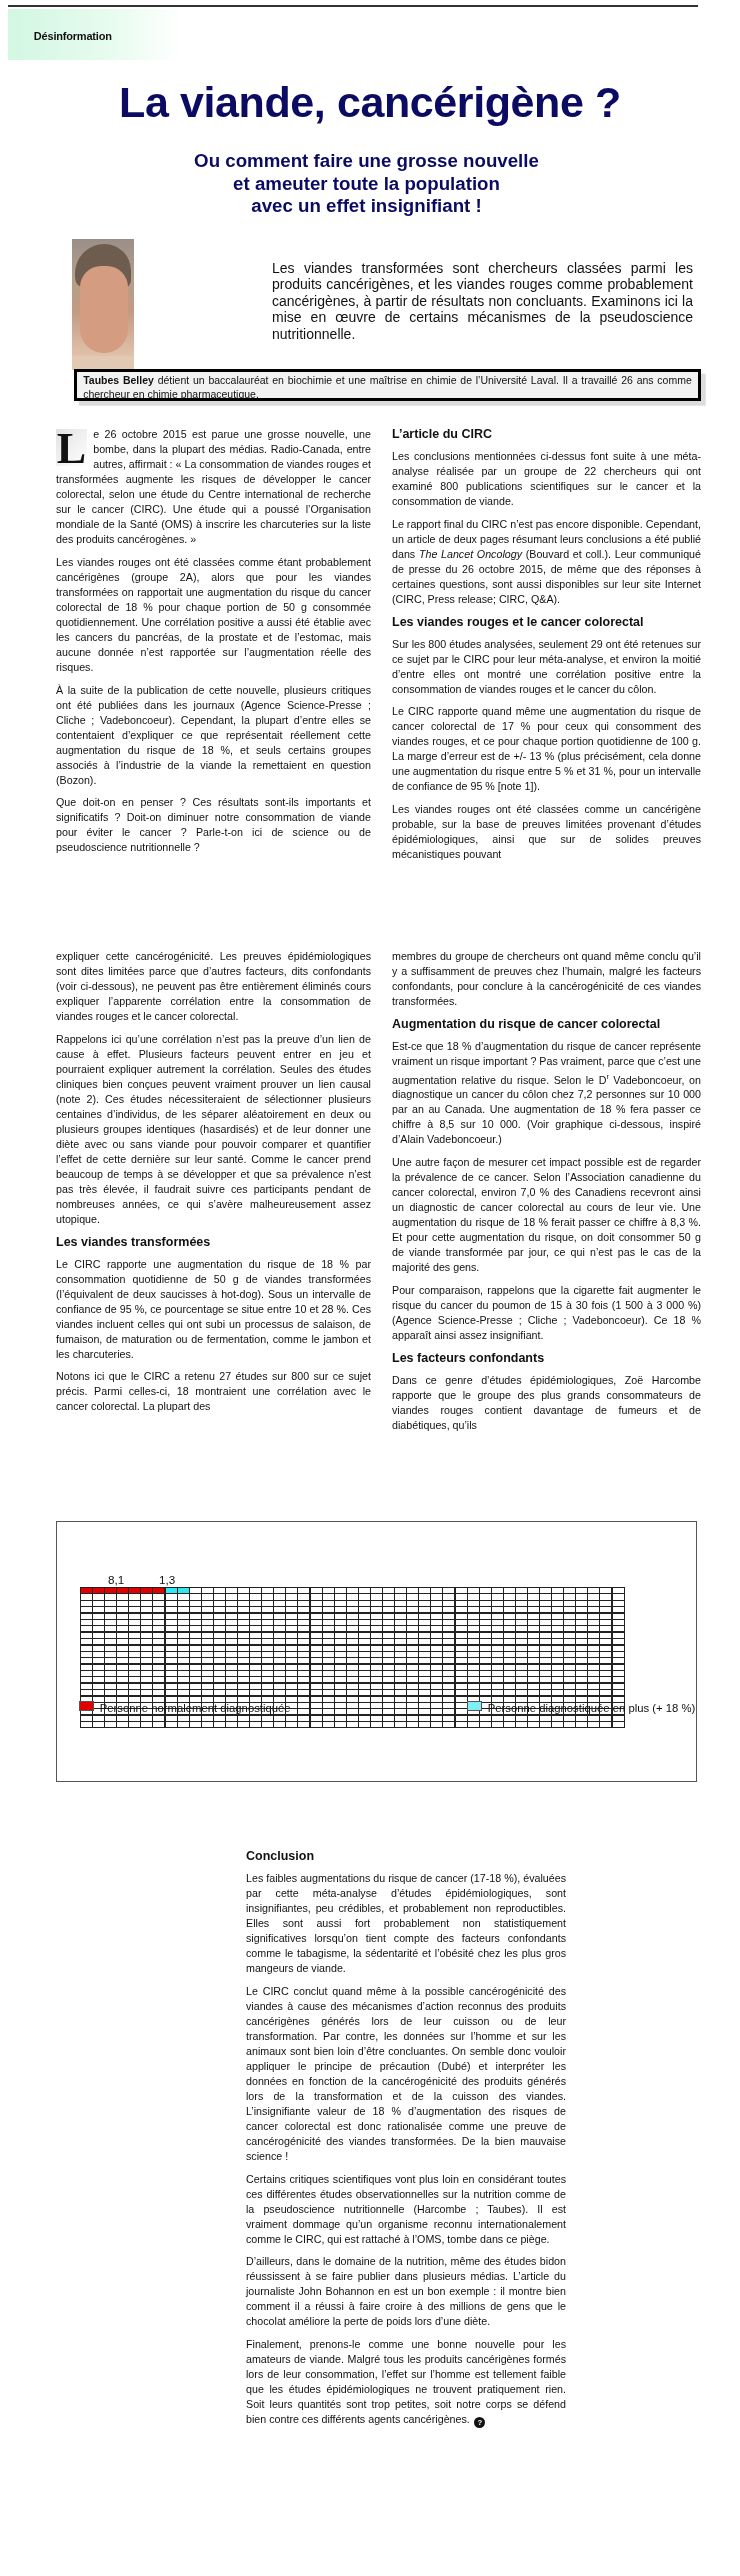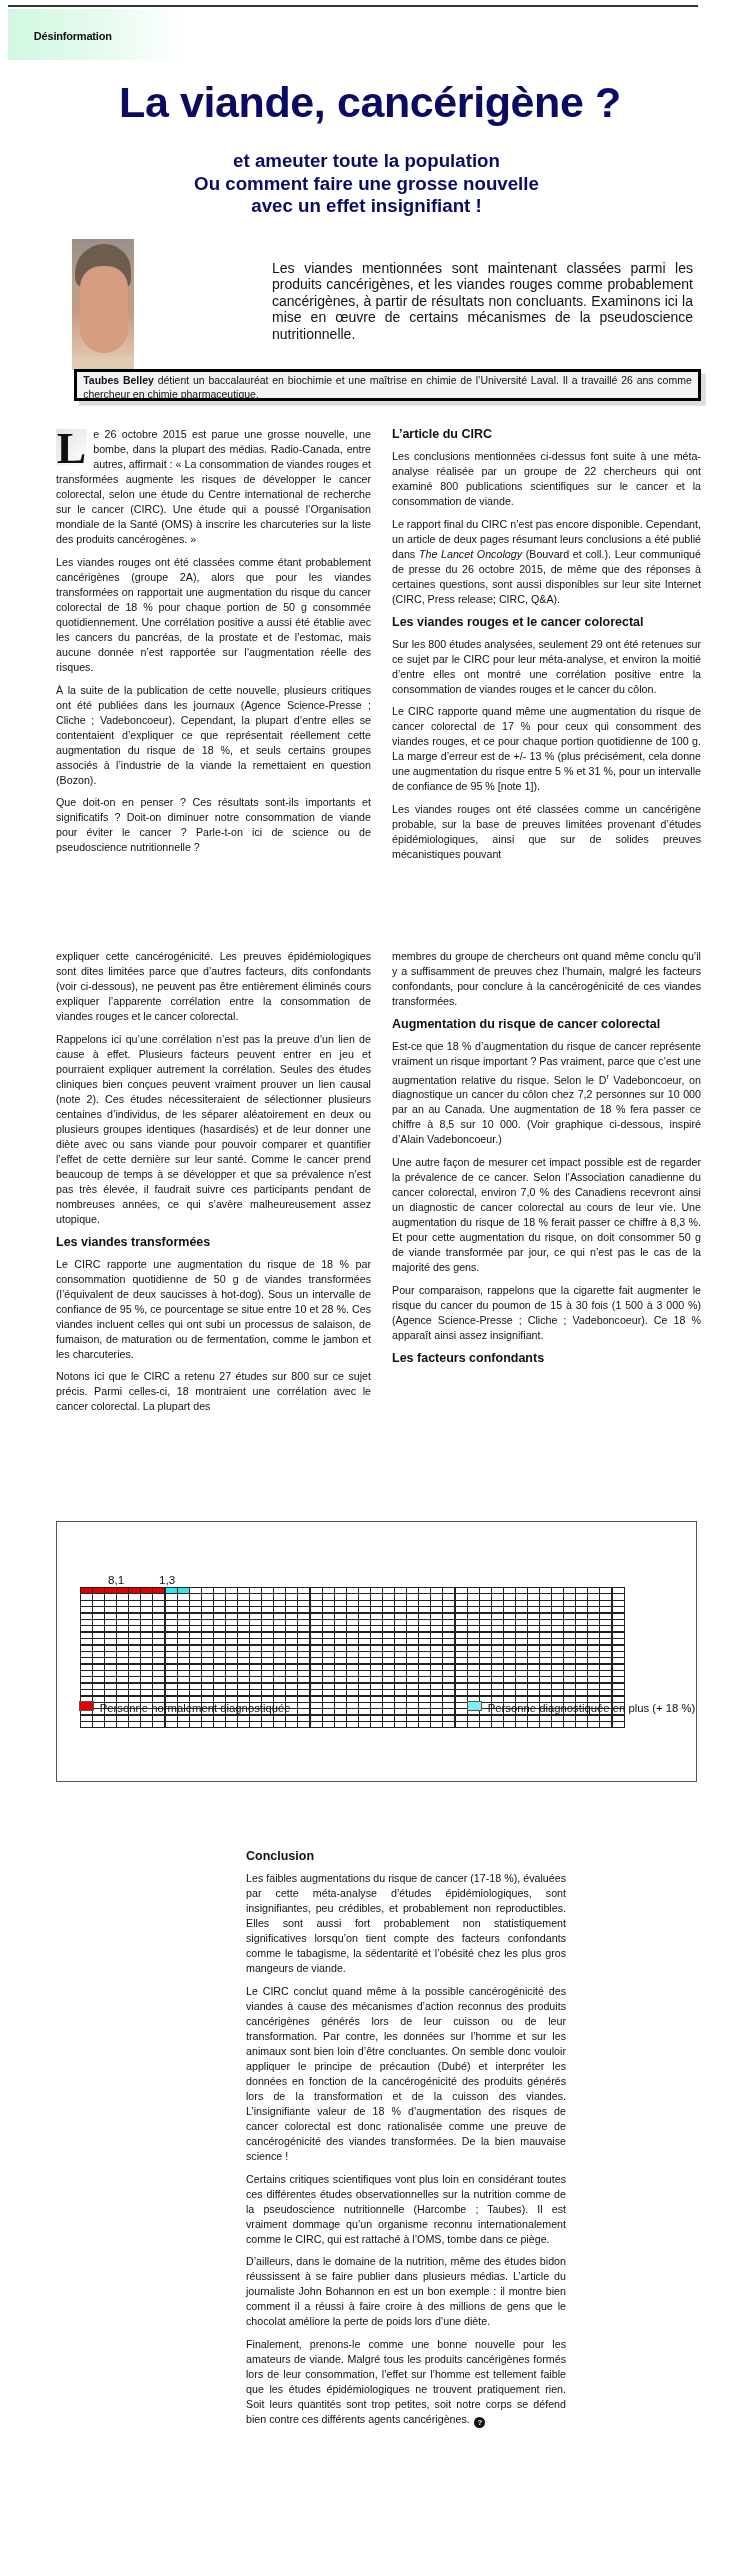--- a/index.html
+++ b/index.html
@@ -39,32 +39,32 @@
 </head>
 <body>
 
 <div class="abs topline"></div>
 <div class="abs section-tag">
   <span>Désinformation</span>
 </div>
 
 <h1 class="abs title" style="margin:0">La viande, cancérigène ?</h1>
 <div class="abs subtitle">
+  <div>Ou comment faire une grosse nouvelle</div>
   <div>et ameuter toute la population</div>
-  <div>Ou comment faire une grosse nouvelle</div>
   <div>avec un effet insignifiant !</div>
 </div>
 
 <div class="abs photo">
   <div class="hair"></div>
   <div class="face"></div>
   <div class="shirt"></div>
 </div>
 
-<div class="abs lede">Les viandes mentionnées sont maintenant classées parmi les produits cancérigènes, et les viandes rouges comme probablement cancérigènes, à partir de résultats non concluants. Examinons ici la mise en œuvre de certains mécanismes de la pseudoscience nutritionnelle.</div>
+<div class="abs lede">Les viandes transformées sont chercheurs classées parmi les produits cancérigènes, et les viandes rouges comme probablement cancérigènes, à partir de résultats non concluants. Examinons ici la mise en œuvre de certains mécanismes de la pseudoscience nutritionnelle.</div>
 
 <div class="abs bio">
   <b>Taubes Belley</b><span> détient un baccalauréat en biochimie et une maîtrise en chimie de l’Université Laval. Il a travaillé 26 ans comme chercheur en chimie pharmaceutique.</span>
 </div>
 
 <div class="col c1">
   <p><span class="dropcap">L</span><span>e 26 octobre 2015 est parue une grosse nouvelle, une bombe, dans la plupart des médias. Radio-Canada, entre autres, affirmait : « La consommation de viandes rouges et transformées augmente les risques de développer le cancer colorectal, selon une étude du Centre international de recherche sur le cancer (CIRC). Une étude qui a poussé l’Organisation mondiale de la Santé (OMS) à inscrire les charcuteries sur la liste des produits cancérogènes. »</span></p>
   <p>Les viandes rouges ont été classées comme étant probablement cancérigènes (groupe 2A), alors que pour les viandes transformées on rapportait une augmentation du risque du cancer colorectal de 18 % pour chaque portion de 50 g consommée quotidiennement. Une corrélation positive a aussi été établie avec les cancers du pancréas, de la prostate et de l’estomac, mais aucune donnée n’est rapportée sur l’augmentation réelle des risques.</p>
   <p>À la suite de la publication de cette nouvelle, plusieurs critiques ont été publiées dans les journaux (Agence Science-Presse ; Cliche ; Vadeboncoeur). Cependant, la plupart d’entre elles se contentaient d’expliquer ce que représentait réellement cette augmentation du risque de 18 %, et seuls certains groupes associés à l’industrie de la viande la remettaient en question (Bozon).</p>
   <p>Que doit-on en penser ? Ces résultats sont-ils importants et significatifs ? Doit-on diminuer notre consommation de viande pour éviter le cancer ? Parle-t-on ici de science ou de pseudoscience nutritionnelle ?</p>
@@ -88,20 +88,21 @@
   <p>Notons ici que le CIRC a retenu 27 études sur 800 sur ce sujet précis. Parmi celles-ci, 18 montraient une corrélation avec le cancer colorectal. La plupart des</p>
 </div>
 
 <div class="col c4">
   <p>membres du groupe de chercheurs ont quand même conclu qu’il y a suffisamment de preuves chez l’humain, malgré les facteurs confondants, pour conclure à la cancérogénicité de ces viandes transformées.</p>
   <h3>Augmentation du risque de cancer colorectal</h3>
   <p><span>Est-ce que 18 % d’augmentation du risque de cancer représente vraiment un risque important ? Pas vraiment, parce que c’est une augmentation relative du risque. Selon le D</span><sup style="font-size:7px">r</sup><span> Vadeboncoeur, on diagnostique un cancer du côlon chez 7,2 personnes sur 10 000 par an au Canada. Une augmentation de 18 % fera passer ce chiffre à 8,5 sur 10 000. (Voir graphique ci-dessous, inspiré d’Alain Vadeboncoeur.)</span></p>
   <p>Une autre façon de mesurer cet impact possible est de regarder la prévalence de ce cancer. Selon l’Association canadienne du cancer colorectal, environ 7,0 % des Canadiens recevront ainsi un diagnostic de cancer colorectal au cours de leur vie. Une augmentation du risque de 18 % ferait passer ce chiffre à 8,3 %. Et pour cette augmentation du risque, on doit consommer 50 g de viande transformée par jour, ce qui n’est pas le cas de la majorité des gens.</p>
   <p>Pour comparaison, rappelons que la cigarette fait augmenter le risque du cancer du poumon de 15 à 30 fois (1 500 à 3 000 %) (Agence Science-Presse ; Cliche ; Vadeboncoeur). Ce 18 % apparaît ainsi assez insignifiant.</p>
   <h3>Les facteurs confondants</h3>
+  <p>Dans ce genre d’études épidémiologiques, Zoë Harcombe rapporte que le groupe des plus grands consommateurs de viandes rouges contient davantage de fumeurs et de diabétiques, qu’ils</p>
 </div>
 
 <div class="abs chart">
   <div class="chart-lbl" style="left:51px">8,1</div>
   <div class="chart-lbl" style="left:102px">1,3</div>
   <div class="grid" id="grid" style="width: 544px; height: 141px;">
       <div class="cell" style="background: rgb(224, 0, 0); left: 0px; top: 0px; width: 13px; height: 7.2px;"></div>
       <div class="cell" style="background: rgb(224, 0, 0); left: 12px; top: 0px; width: 13px; height: 7.2px;"></div>
       <div class="cell" style="background: rgb(224, 0, 0); left: 24px; top: 0px; width: 13px; height: 7.2px;"></div>
       <div class="cell" style="background: rgb(224, 0, 0); left: 36px; top: 0px; width: 13px; height: 7.2px;"></div>

